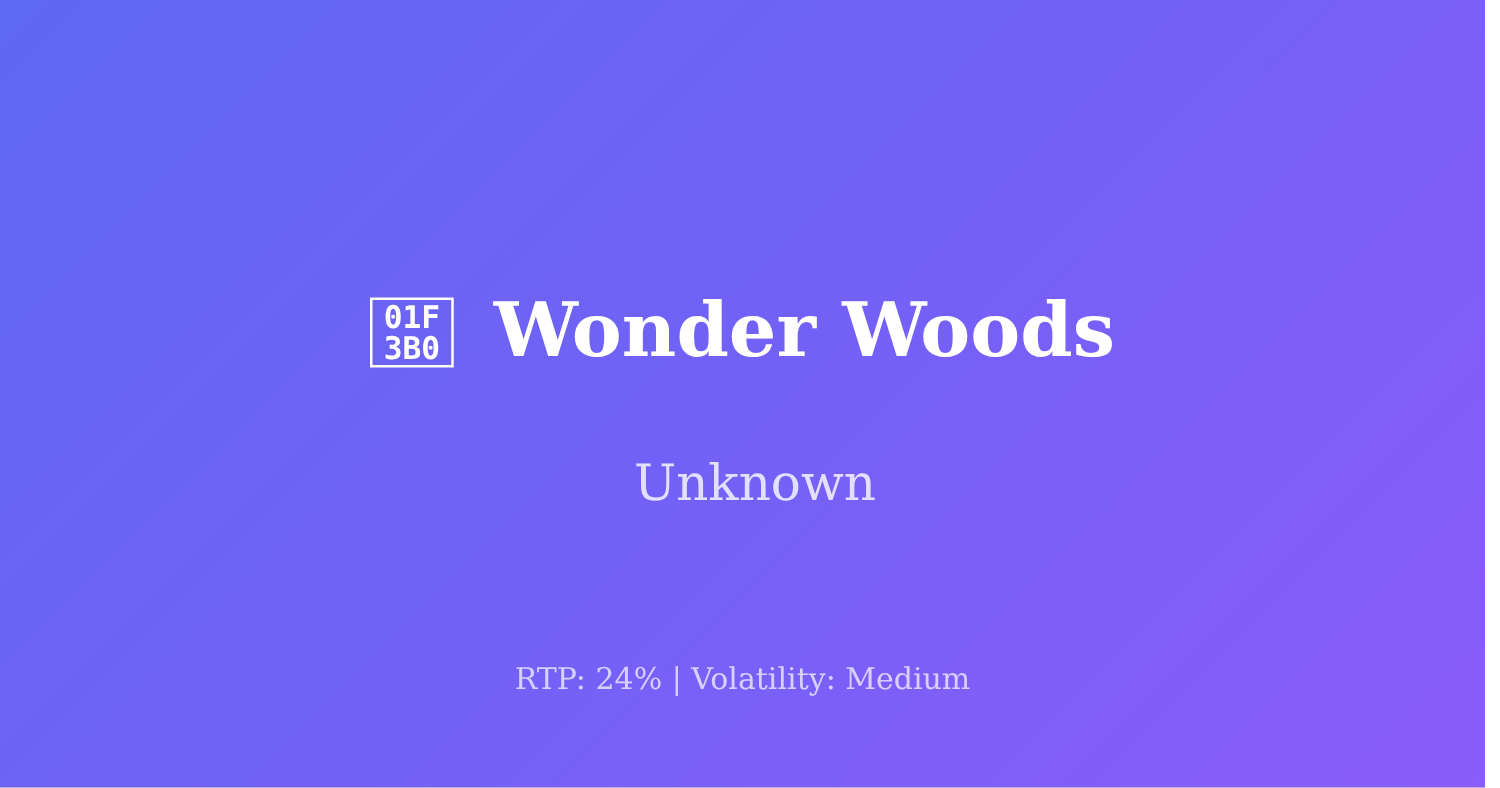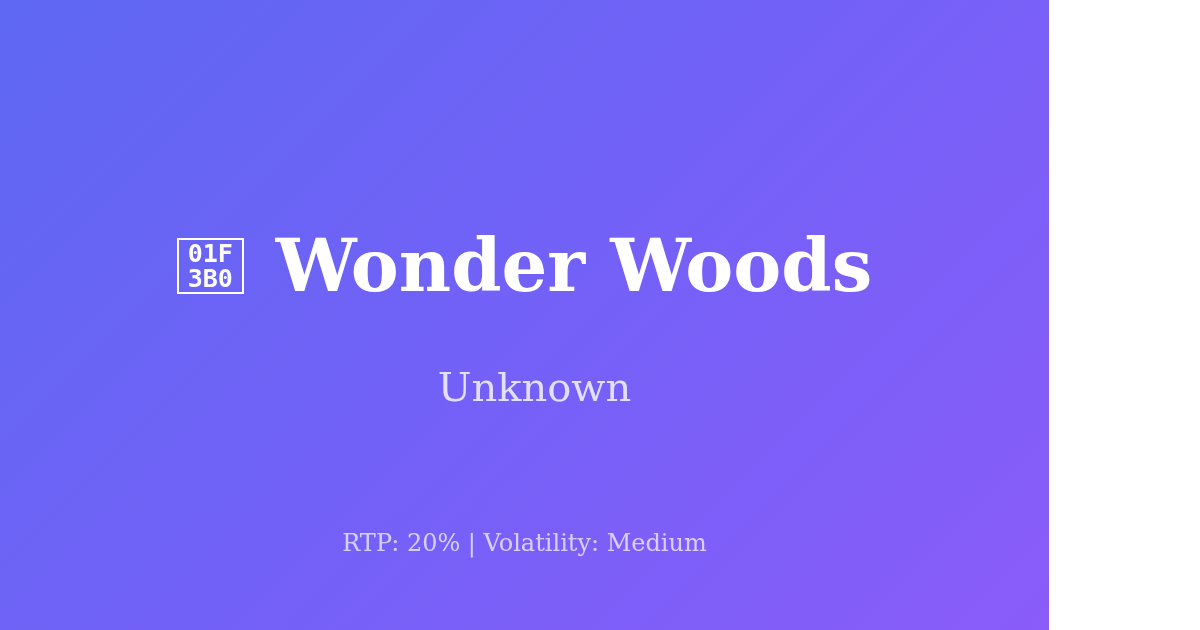--- a/index.html
+++ b/index.html
@@ -9,21 +9,21 @@
 
   body {
     width: 1200px;
     height: 630px;
     overflow: hidden;
     font-family: "DejaVu Serif", "Liberation Serif", serif;
   }
 
   .og-card {
     position: relative;
-    width: 1049px;
+    width: 1188px;
     height: 630px;
     box-sizing: border-box;
     background: linear-gradient(135deg, #5e68f2 0%, #7361f7 50%, #8a5cf9 100%);
     display: flex;
     flex-direction: column;
     align-items: center;
     justify-content: flex-start;
     overflow: hidden;
   }
 
@@ -61,21 +61,21 @@
   }
 
   .tofu-glyph .tofu-row {
     display: block;
     height: 25px;
   }
 
   .game-title {
     font-family: "DejaVu Serif", "Liberation Serif", serif;
     font-weight: 700;
-    font-size: 72px;
+    font-size: 60px;
     line-height: 75px;
     color: #ffffff;
     letter-spacing: 0px;
     margin: 0;
     text-align: right;
   }
 
   
   .provider {
     position: absolute;
@@ -116,15 +116,15 @@
   <div class="title-row">
     <span class="tofu-glyph">
       <span class="tofu-row">01F</span>
       <span class="tofu-row">3B0</span>
     </span>
     <h1 class="game-title">Wonder Woods</h1>
   </div>
 
   <div class="provider">Unknown</div>
 
-  <div class="stats">RTP: 20% | Volatility: Medium</div>
+  <div class="stats">RTP: 24% | Volatility: Medium</div>
 
 </div>
 
 </body></html>

